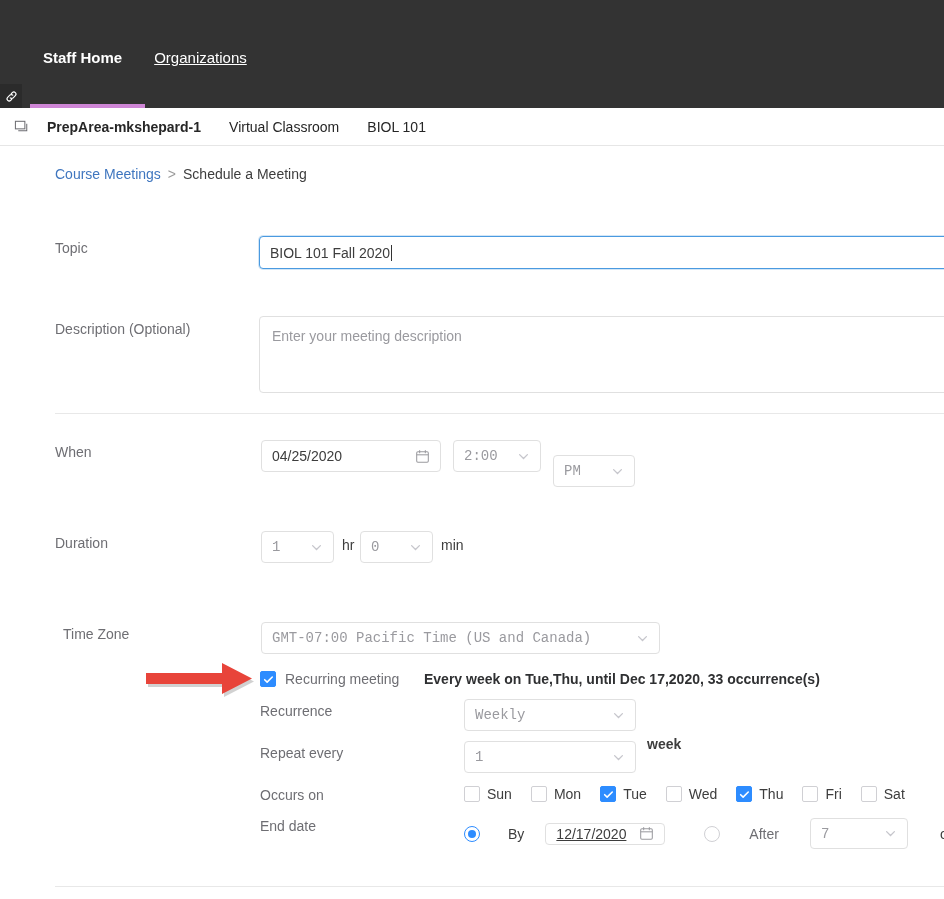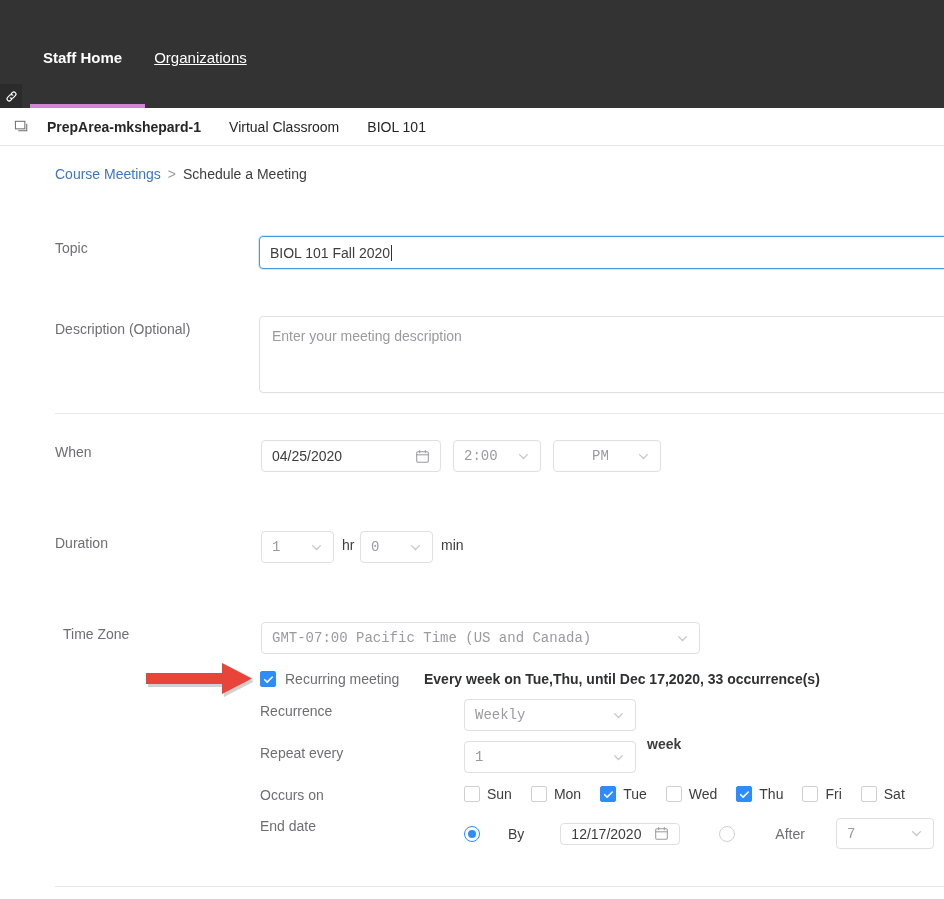--- a/index.html
+++ b/index.html
@@ -214,21 +214,21 @@
         <path d="M1.8 6.2h12.4" stroke="#9a9a9f" stroke-width="1.1"></path>
         <path d="M5 1.6v2.4M11 1.6v2.4" stroke="#9a9a9f" stroke-width="1.1" stroke-linecap="round"></path>
       </svg>
     </div>
     <div class="field" style="left:453px; top:294px; width:88px; height:32px;">
       <span class="val muted">2:00</span>
       <svg class="caret-svg" viewBox="0 0 12 12">
         <path d="M2.4 4.3 6 7.9l3.6-3.6" fill="none" stroke="#c6c6cc" stroke-width="1.2" stroke-linecap="round"></path>
       </svg>
     </div>
-    <div class="field" style="left:553px; top:294px; width:108px; height:32px;text-align:center;">
+    <div class="field" style="left:553px; top:309px; width:82px; height:32px;">
       <span class="val muted">PM</span>
       <svg class="caret-svg" viewBox="0 0 12 12">
         <path d="M2.4 4.3 6 7.9l3.6-3.6" fill="none" stroke="#c6c6cc" stroke-width="1.2" stroke-linecap="round"></path>
       </svg>
     </div>
 
     <div class="row-label" style="left:55px; top:389px;">Duration</div>
     <div class="field" style="left:261px; top:385px; width:73px; height:32px;">
       <span class="val muted">1</span>
       <svg class="caret-svg" viewBox="0 0 12 12">
@@ -238,21 +238,21 @@
     <div class="inline-text" style="position:absolute; left:342px; top:391px;">hr</div>
     <div class="field" style="left:360px; top:385px; width:73px; height:32px;">
       <span class="val muted">0</span>
       <svg class="caret-svg" viewBox="0 0 12 12">
         <path d="M2.4 4.3 6 7.9l3.6-3.6" fill="none" stroke="#c6c6cc" stroke-width="1.2" stroke-linecap="round"></path>
       </svg>
     </div>
     <div class="inline-text" style="position:absolute; left:441px; top:391px;">min</div>
 
     <div class="row-label" style="left:55px; top:480px;margin-left:8px;">Time Zone</div>
-    <div class="field" style="left:261px; top:476px; width:439px; height:32px;">
+    <div class="field" style="left:261px; top:476px; width:399px; height:32px;">
       <span class="val muted">GMT-07:00 Pacific Time (US and Canada)</span>
       <svg class="caret-svg" viewBox="0 0 12 12">
         <path d="M2.4 4.3 6 7.9l3.6-3.6" fill="none" stroke="#c6c6cc" stroke-width="1.2" stroke-linecap="round"></path>
       </svg>
     </div>
 
     <div class="recurring-row" style="top:525px;">
       <span class="cb checked">
         <svg width="11" height="11" viewBox="0 0 12 12">
           <path d="M1.8 6.2 4.5 8.9 10.1 3.3" fill="none" stroke="#fff" stroke-width="1.7" stroke-linecap="round" stroke-linejoin="round"></path>
@@ -328,32 +328,32 @@
         <span class="lbl">Sat</span>
       </span>
     </div>
 
     <div class="row-label" style="left:260px; top:672px;">End date</div>
     <div class="enddate-row" style="top:672px;">
       <span class="radio checked">
         <span class="dot"></span>
       </span>
       <span class="inline-text" style="margin-left:8px;">By</span>
-      <span class="field" style="position:relative; left:0; top:0; margin-left:16px; width:120px; height:22px;">
+      <span class="field" style="position:relative; left:0; top:0; margin-left:1px; width:120px; height:22px;text-decoration:underline;">
         <span class="val">12/17/2020</span>
         <svg class="cal-svg" viewBox="0 0 16 16">
           <rect x="1.8" y="3" width="12.4" height="11.2" rx="1.3" fill="none" stroke="#9a9a9f" stroke-width="1.1"></rect>
           <path d="M1.8 6.2h12.4" stroke="#9a9a9f" stroke-width="1.1"></path>
           <path d="M5 1.6v2.4M11 1.6v2.4" stroke="#9a9a9f" stroke-width="1.1" stroke-linecap="round"></path>
         </svg>
       </span>
       <span class="radio" style="margin-left:19px;">
         
       </span>
-      <span class="inline-text muted" style="margin-left:20px;">After</span>
+      <span class="inline-text muted" style="margin-left:9px;">After</span>
       <span class="field" style="position:relative; left:0; top:0; margin-left:11px; width:98px; height:31px;">
         <span class="val muted">7</span>
         <svg class="caret-svg" viewBox="0 0 12 12">
           <path d="M2.4 4.3 6 7.9l3.6-3.6" fill="none" stroke="#c6c6cc" stroke-width="1.2" stroke-linecap="round"></path>
         </svg>
       </span>
       <span class="inline-text" style="margin-left:12px;">occurrences</span>
     </div>
 
     <div class="divider" style="top:740px;"></div>

